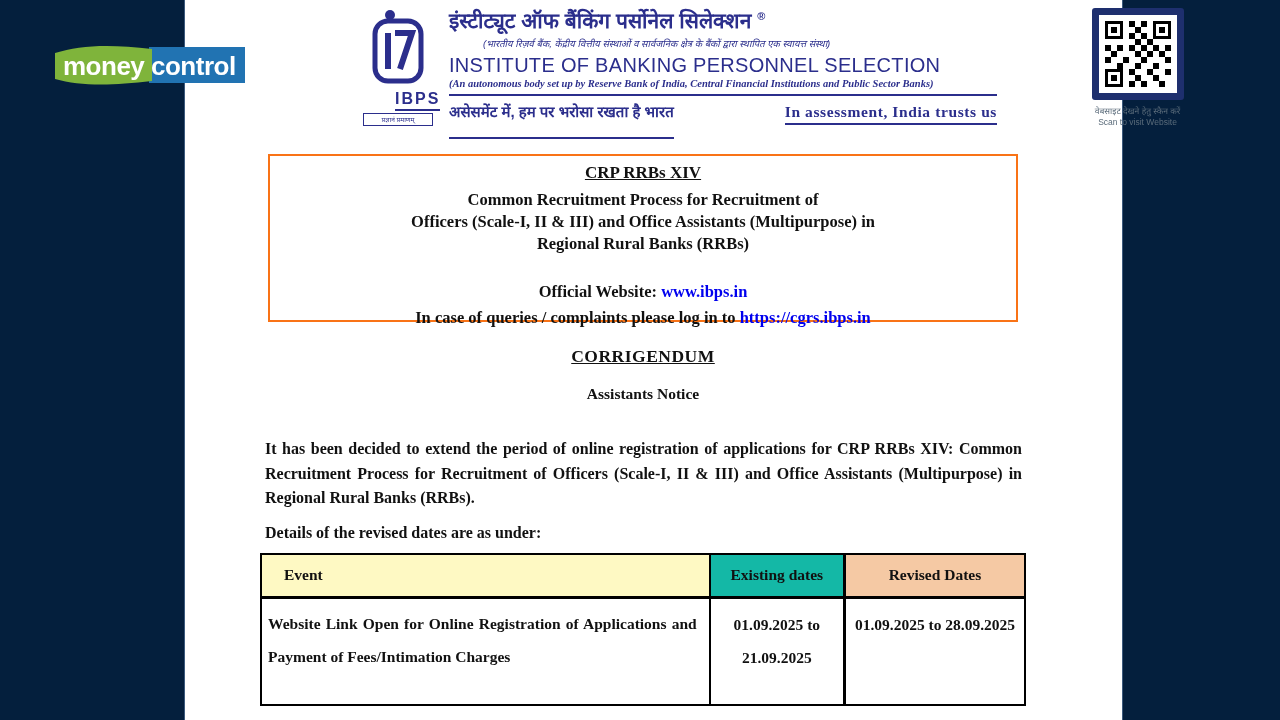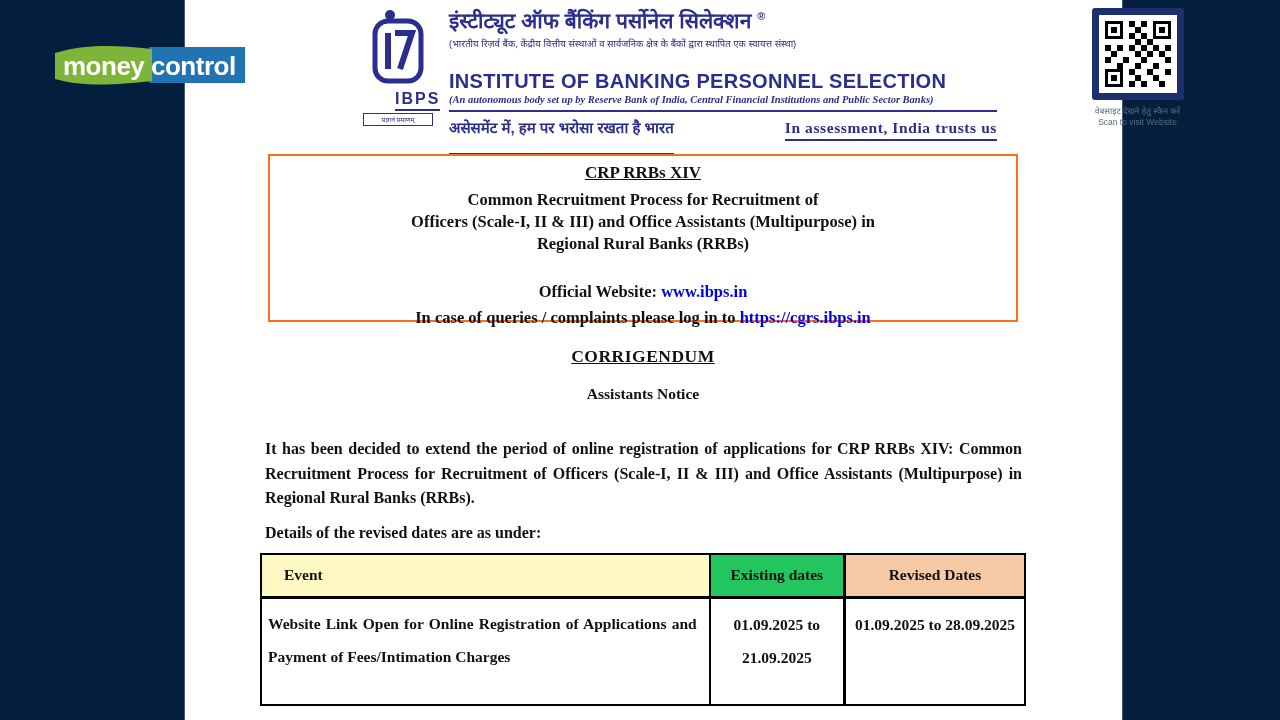--- a/index.html
+++ b/index.html
@@ -18,22 +18,22 @@
   .mc-logo text { font-family:"Liberation Sans", sans-serif; font-weight:bold; font-size:26px; fill:#ffffff; letter-spacing:-0.5px; }
 
   
   .header { position:absolute; left:178px; top:6px; width:745px; }
   .ibps-logo { position:absolute; left:0; top:2px; width:70px; text-align:center; }
   .ibps-acronym { font-family:"Liberation Sans", sans-serif; font-weight:bold; font-size:16px; color:#2b2e8c; letter-spacing:2px; border-bottom:2px solid #2b2e8c; display:inline-block; padding-bottom:1px;margin-left:32px; }
   .ibps-motto { font-family:"Liberation Sans", sans-serif; font-size:6.5px; color:#2b2e8c; border:1px solid #2b2e8c; margin-top:2px; padding:1px 1px; white-space:nowrap; overflow:hidden; }
   .header-text { position:absolute; left:86px; top:0; width:548px; color:#2b2e8c; }
   .h-title-hi { font-family:"Liberation Sans", sans-serif; font-weight:bold; font-size:21px; }
   .h-title-hi sup { font-size:11px; }
-  .h-sub-hi { font-family:"Liberation Sans", sans-serif; font-size:9.5px; margin-top:3px; }
-  .h-title-en { font-family:"Liberation Sans", sans-serif; font-weight:bold; font-size:20px; letter-spacing:0.3px; margin-top:20px; white-space:nowrap; }
+  .h-sub-hi { font-family:"Liberation Sans", sans-serif; font-style:italic; font-size:9.5px; margin-top:3px;margin-left:34px; }
+  .h-title-en { font-family:"Liberation Sans", sans-serif; font-weight:normal; font-size:20px; letter-spacing:0.3px; margin-top:4px; white-space:nowrap; }
   .h-sub-en { font-family:"Liberation Serif", serif; font-weight:bold; font-style:italic; font-size:10.5px; margin-top:1px; white-space:nowrap; }
   .taglines { display:flex; justify-content:space-between; align-items:baseline; border-top:2px solid #2b2e8c; margin-top:5px; padding-top:5px; }
   .tg-hi { font-family:"Liberation Sans", sans-serif; font-weight:bold; font-size:15px; border-bottom:2px solid #2b2e8c; padding-bottom:16px; }
   .tg-en { font-family:"Liberation Serif", serif; font-weight:bold; font-size:15.5px; letter-spacing:0.6px; border-bottom:2px solid #2b2e8c; padding-bottom:2px; }
   .qr-block { position:absolute; left:727px; top:2px; width:95px; text-align:center; }
   .qr-caption { font-family:"Liberation Sans", sans-serif; font-size:8.5px; color:#5a6b7a; line-height:1.35; margin-top:2px; }
 
   
   .notice-box {
     position:absolute; left:83px; top:154px; width:750px; height:168px;
@@ -179,21 +179,21 @@
 
     <div class="corrigendum">CORRIGENDUM</div>
     <div class="important-notice">Assistants Notice</div>
     <div class="paragraph">It has been decided to extend the period of online registration of applications for CRP RRBs XIV: Common Recruitment Process for Recruitment of Officers (Scale-I, II &amp; III) and Office Assistants (Multipurpose) in Regional Rural Banks (RRBs).</div>
     <div class="details-line">Details of the revised dates are as under:</div>
 
     <table class="dates">
       <thead>
         <tr>
           <th class="col-event" style="background:#fef9c3">Event</th>
-          <th class="col-existing" style="background:#22c55e">Existing dates</th>
+          <th class="col-existing" style="background:#14b8a6">Existing dates</th>
           <th class="col-revised" style="background:#f5c9a4">Revised Dates</th>
         </tr>
       </thead>
       <tbody>
         <tr>
           <td class="ev">Website Link Open for Online Registration of Applications and Payment of Fees/Intimation Charges</td>
           <td class="dt">01.09.2025 to 21.09.2025</td>
           <td class="dt rv">01.09.2025 to 28.09.2025</td>
         </tr>
       </tbody>

